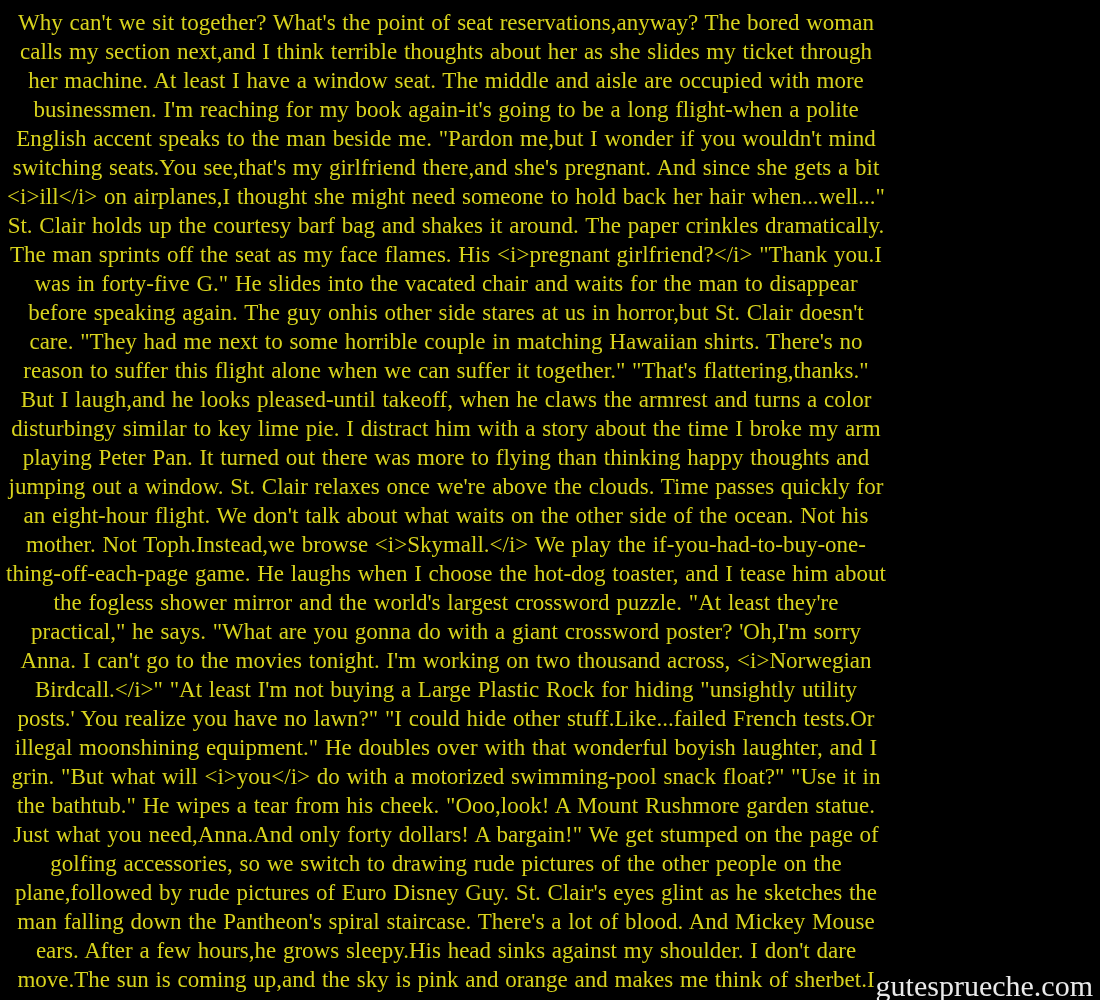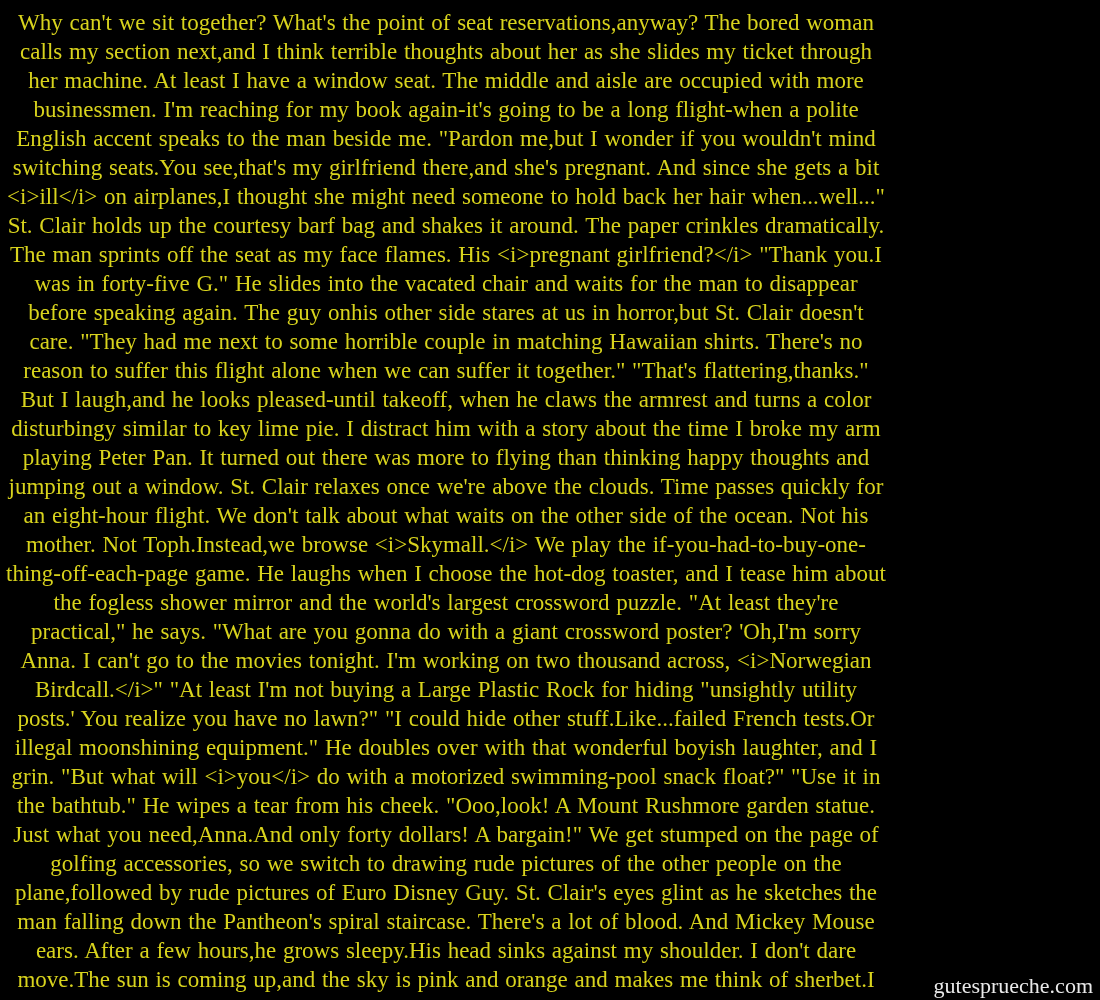--- a/index.html
+++ b/index.html
@@ -27,21 +27,21 @@
     word-spacing: 1px;
   }
   .quote-block span {
     white-space: pre-wrap;
   }
   .watermark {
     position: absolute;
     right: 7px;
     bottom: 1px;
     color: #e9e9e9;
-    font-size: 22px;
+    font-size: 30px;
     line-height: 26px;
     font-family: "Liberation Serif", "DejaVu Serif", serif;
   }
 </style>
 </head>
 <body>
 
 <div class="canvas">
   <div class="quote-block">
     <span>Why can't we sit together? What's the point of seat reservations,anyway? The bored woman calls my section next,and I think terrible thoughts about her as she slides my ticket through her machine. At least I have a window seat. The middle and aisle are occupied with more businessmen. I'm reaching for my book again-it's going to be a long flight-when a polite English accent speaks to the man beside me. "Pardon me,but I wonder if you wouldn't mind switching seats.You see,that's my girlfriend there,and she's pregnant. And since she gets a bit &lt;i&gt;ill&lt;/i&gt; on airplanes,I thought she might need someone to hold back her hair when...well..." St. Clair holds up the courtesy barf bag and shakes it around. The paper crinkles dramatically. The man sprints off the seat as my face flames. His &lt;i&gt;pregnant girlfriend?&lt;/i&gt; "Thank you.I was in forty-five G." He slides into the vacated chair and waits for the man to disappear before speaking again. The guy onhis other side stares at us in horror,but St. Clair doesn't care. "They had me next to some horrible couple in matching Hawaiian shirts. There's no reason to suffer this flight alone when we can suffer it together." "That's flattering,thanks." But I laugh,and he looks pleased-until takeoff, when he claws the armrest and turns a color disturbingy similar to key lime pie. I distract him with a story about the time I broke my arm playing Peter Pan. It turned out there was more to flying than thinking happy thoughts and jumping out a window. St. Clair relaxes once we're above the clouds. Time passes quickly for an eight-hour flight. We don't talk about what waits on the other side of the ocean. Not his mother. Not Toph.Instead,we browse &lt;i&gt;Skymall.&lt;/i&gt; We play the if-you-had-to-buy-one-thing-off-each-page game. He laughs when I choose the hot-dog toaster, and I tease him about the fogless shower mirror and the world's largest crossword puzzle. "At least they're practical," he says. "What are you gonna do with a giant crossword poster? 'Oh,I'm sorry Anna. I can't go to the movies tonight. I'm working on two thousand across, &lt;i&gt;Norwegian Birdcall.&lt;/i&gt;" "At least I'm not buying a Large Plastic Rock for hiding "unsightly utility posts.' You realize you have no lawn?" "I could hide other stuff.Like...failed French tests.Or illegal moonshining equipment." He doubles over with that wonderful boyish laughter, and I grin. "But what will &lt;i&gt;you&lt;/i&gt; do with a motorized swimming-pool snack float?" "Use it in the bathtub." He wipes a tear from his cheek. "Ooo,look! A Mount Rushmore garden statue. Just what you need,Anna.And only forty dollars! A bargain!" We get stumped on the page of golfing accessories, so we switch to drawing rude pictures of the other people on the plane,followed by rude pictures of Euro Disney Guy. St. Clair's eyes glint as he sketches the man falling down the Pantheon's spiral staircase. There's a lot of blood. And Mickey Mouse ears. After a few hours,he grows sleepy.His head sinks against my shoulder. I don't dare move.The sun is coming up,and the sky is pink and orange and makes me think of sherbet.I siff his hair. Not out of weirdness.It's just...there. He must have woken earlier than I thought,because it smells shower-fresh. Clean. Healthy.Mmm.I doze in and out of a peaceful dream,and the next thing I know,the captain's voice is crackling over the airplane.We're here. I'm home.</span>

